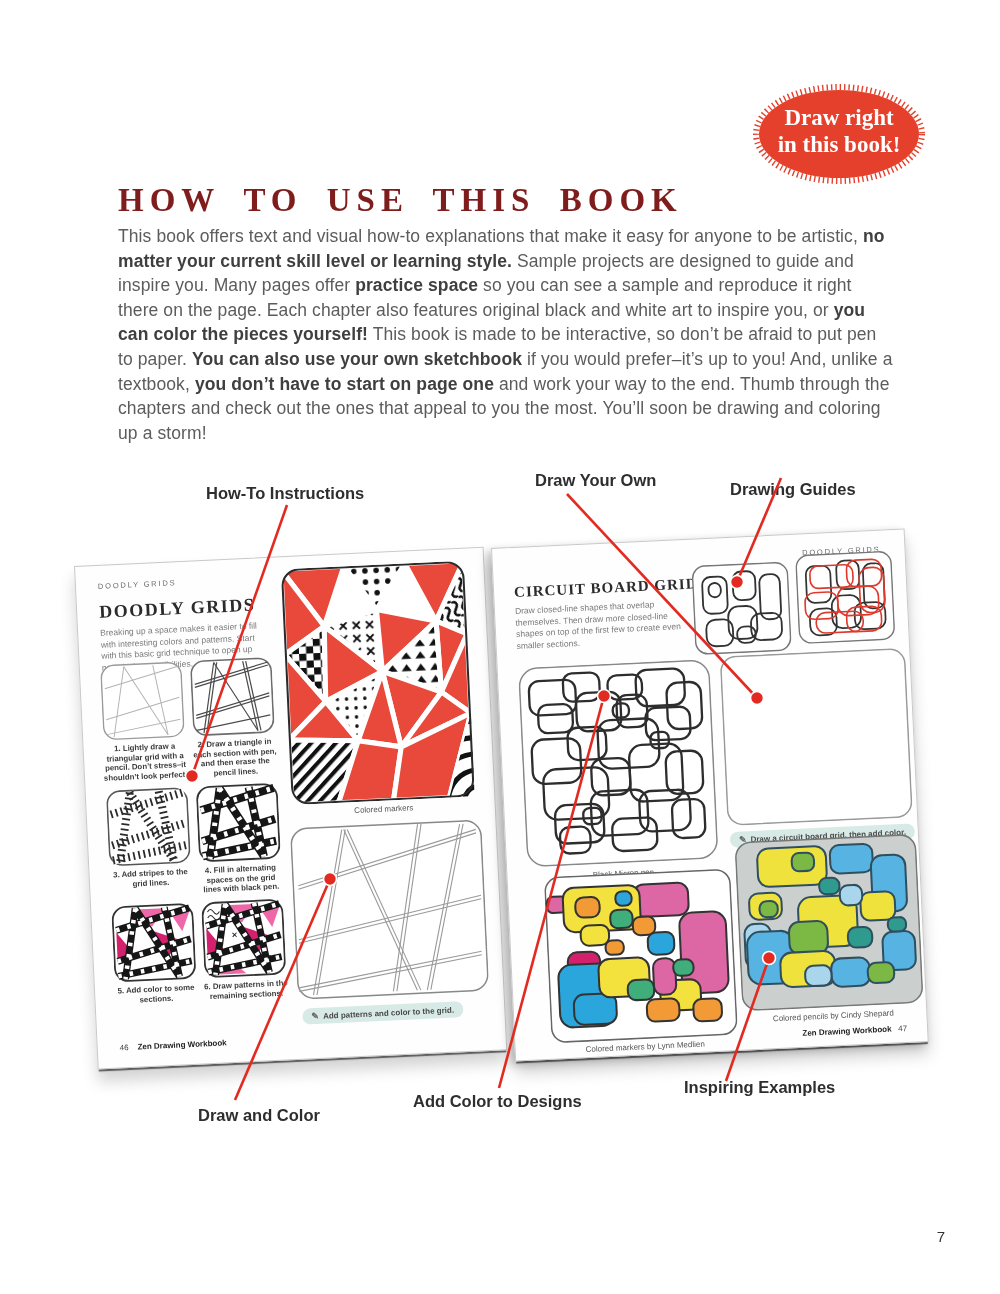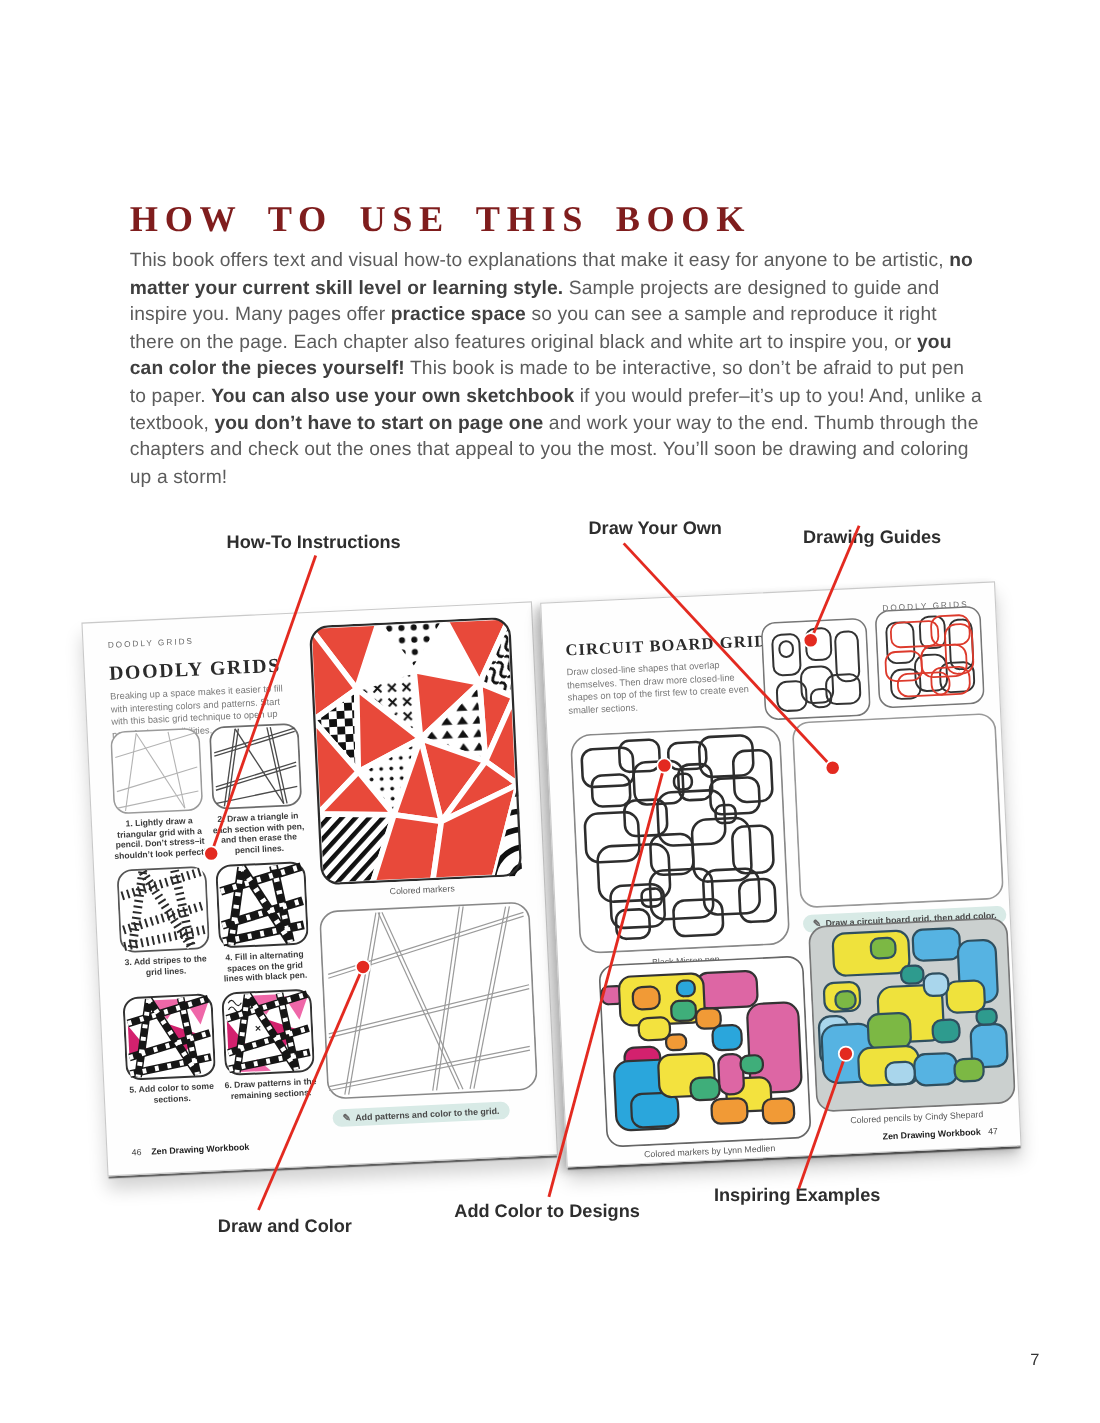--- a/index.html
+++ b/index.html
@@ -45,30 +45,40 @@
   #overlay{position:absolute;left:0;top:0;pointer-events:none;}
 
   .page-number{position:absolute;left:905px;top:1228px;width:40px;text-align:right;
                font-size:15px;color:#333;}
 </style>
 </head>
 <body>
 
 <div id="canvas">
 
+  <div class="badge">
+    <svg width="178" height="104">
+      <ellipse cx="89" cy="52" rx="83" ry="47" fill="none" stroke="#e5402c" stroke-width="6" stroke-dasharray="1.4 3"></ellipse>
+      <ellipse cx="89" cy="52" rx="80" ry="44" fill="#e5402c"></ellipse>
+    </svg>
+    <div class="badge-text">
+      <div>Draw right</div>
+      <div>in this book!</div>
+    </div>
+  </div>
 
   <h1 class="main-title" style="margin:0">HOW TO USE THIS BOOK</h1>
   <p class="intro" style="margin:0"><span>This book offers text and visual how-to explanations that make it easy for anyone to be artistic, </span><span class="b">no matter your current skill level or learning style.</span><span> Sample projects are designed to guide and inspire you. Many pages offer </span><span class="b">practice space</span><span> so you can see a sample and reproduce it right there on the page. Each chapter also features original black and white art to inspire you, or </span><span class="b">you can color the pieces yourself!</span><span> This book is made to be interactive, so don’t be afraid to put pen to paper. </span><span class="b">You can also use your own sketchbook</span><span> if you would prefer–it’s up to you! And, unlike a textbook, </span><span class="b">you don’t have to start on page one</span><span> and work your way to the end. Thumb through the chapters and check out the ones that appeal to you the most. You’ll soon be drawing and coloring up a storm!</span></p>
 
   <div class="callout" style="left:206px;top:484px;">How-To Instructions</div>
   <div class="callout" style="left:507px;top:471px;margin-left:28px;">Draw Your Own</div>
   <div class="callout" style="left:730px;top:456px;margin-top:24px;">Drawing Guides</div>
   <div class="callout" style="left:198px;top:1106px;">Draw and Color</div>
   <div class="callout" style="left:413px;top:1092px;">Add Color to Designs</div>
-  <div class="callout" style="left:649px;top:1078px;">Inspiring Examples</div>
+  <div class="callout" style="left:684px;top:1078px;">Inspiring Examples</div>
 
   <div class="page" id="left-page">
     <div class="pg-header" style="left:22px;top:16px;">DOODLY GRIDS</div>
     <div class="pg-title" style="left:22px;top:36px;font-size:18px;letter-spacing:1.5px;">DOODLY GRIDS</div>
     <div class="pg-intro" style="left:22px;top:62px;width:168px;">Breaking up a space makes it easier to fill with interesting colors and patterns. Start with this basic grid technique to open up new design possibilities.</div>
 
     <div class="step" style="left:18px;top:98px;">
       <svg width="82" height="78" viewBox="0 0 82 76">
         <rect x="1" y="1" width="80" height="74" rx="13" fill="#fff" stroke="#9a9a9a" stroke-width="1.4"></rect>
         <g stroke="#b3b3b3" stroke-width="1">

